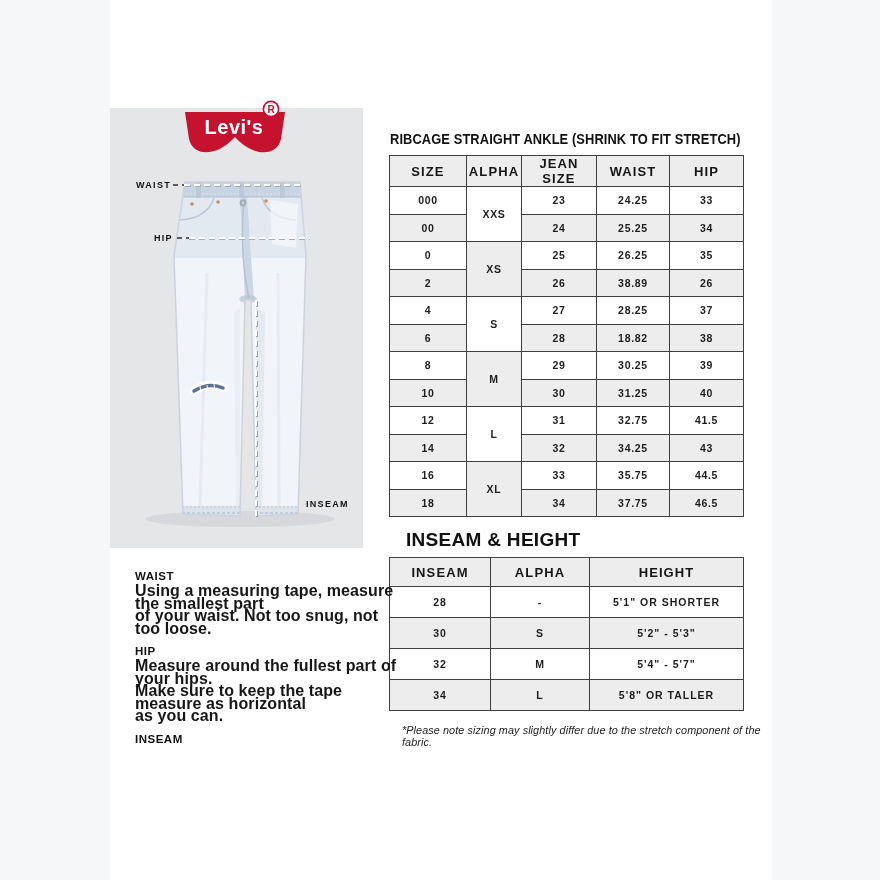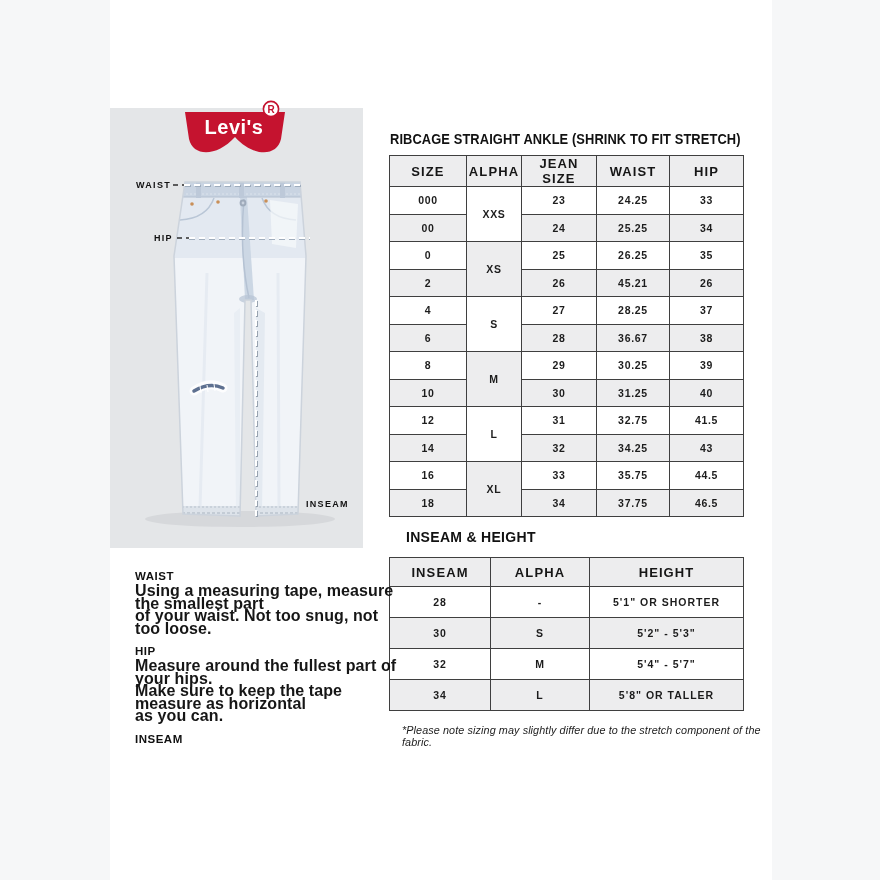--- a/index.html
+++ b/index.html
@@ -13,21 +13,21 @@
   .panel{position:absolute;left:0;top:108px;width:253px;height:440px;background:#e4e6e8;}
   .jeans-svg{position:absolute;left:0;top:0;}
   .panel-label{position:absolute;font-size:9px;font-weight:800;letter-spacing:1.3px;color:#111;}
   .logo{position:absolute;left:73px;top:99px;width:104px;height:64px;z-index:3;}
   
   .chart-title{
     position:absolute;left:280px;top:131px;width:365px;color:#111;
     font-size:14px;font-weight:800;white-space:nowrap;letter-spacing:.1px;
     transform:scaleX(.92);transform-origin:left center;
   }
-  .h2{position:absolute;left:280px;top:529px;color:#111;font-size:14px;font-weight:800;letter-spacing:.3px;padding-left:16px;}
+  .h2{position:absolute;left:280px;top:529px;color:#111;font-size:19px;font-weight:800;letter-spacing:.3px;padding-left:16px;}
   table{border-collapse:collapse;position:absolute;table-layout:fixed;background:#fff;}
   th,td{border:1px solid #3f3f3f;text-align:center;vertical-align:middle;padding:0;}
   th{font-size:13px;font-weight:800;letter-spacing:1.1px;background:#ededee;color:#161616;height:26px;}
   td{font-size:10.5px;font-weight:700;letter-spacing:.7px;color:#1c1c1c;background:#fff;}
   td.shade{background:#ededee;margin-top:24px;}
   .size-table{left:279px;top:155px;width:354px;}
   .size-table td{height:26.5px;}
   .ins-table{left:279px;top:557px;width:354px;}
   .ins-table th{height:28px;}
   .ins-table td{height:30px;letter-spacing:1px;}
@@ -150,34 +150,34 @@
         <tr>
           <td>0</td>
           <td class="shade" rowspan="2">XS</td>
           <td>25</td>
           <td>26.25</td>
           <td>35</td>
         </tr>
         <tr>
           <td class="shade">2</td>
           <td class="shade">26</td>
-          <td class="shade">45.21</td>
+          <td class="shade">38.89</td>
           <td class="shade">26</td>
         </tr>
         <tr>
           <td>4</td>
           <td rowspan="2">S</td>
           <td>27</td>
           <td>28.25</td>
           <td>37</td>
         </tr>
         <tr>
           <td class="shade">6</td>
           <td class="shade">28</td>
-          <td class="shade">36.67</td>
+          <td class="shade">18.82</td>
           <td class="shade">38</td>
         </tr>
         <tr>
           <td>8</td>
           <td class="shade" rowspan="2">M</td>
           <td>29</td>
           <td>30.25</td>
           <td>39</td>
         </tr>
         <tr>

